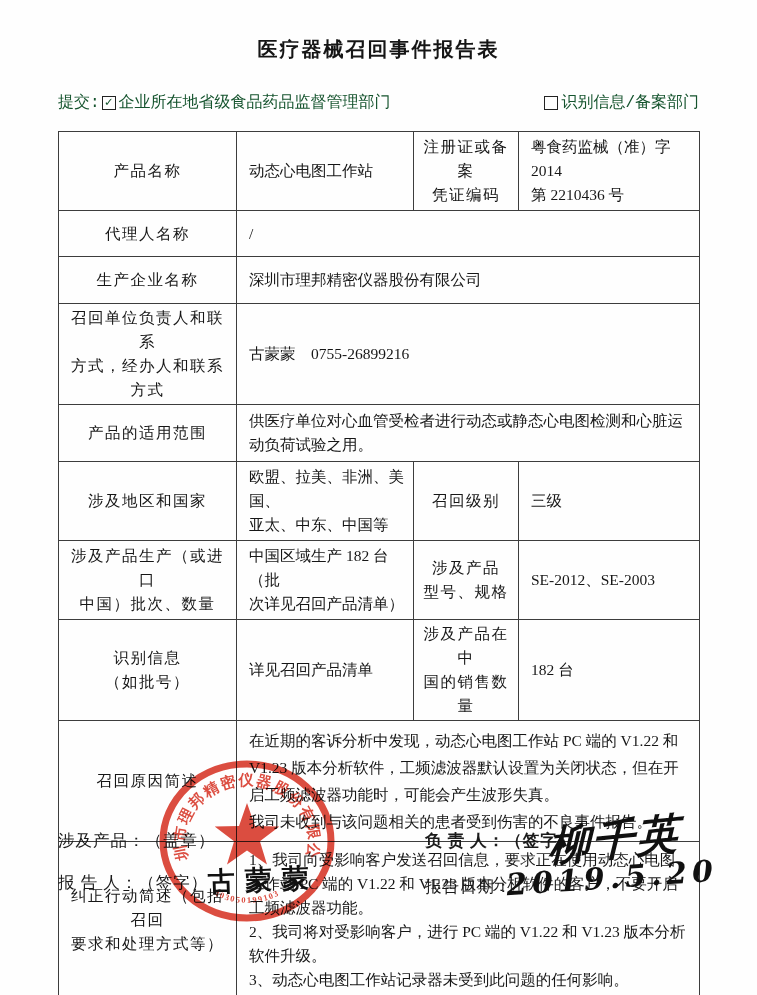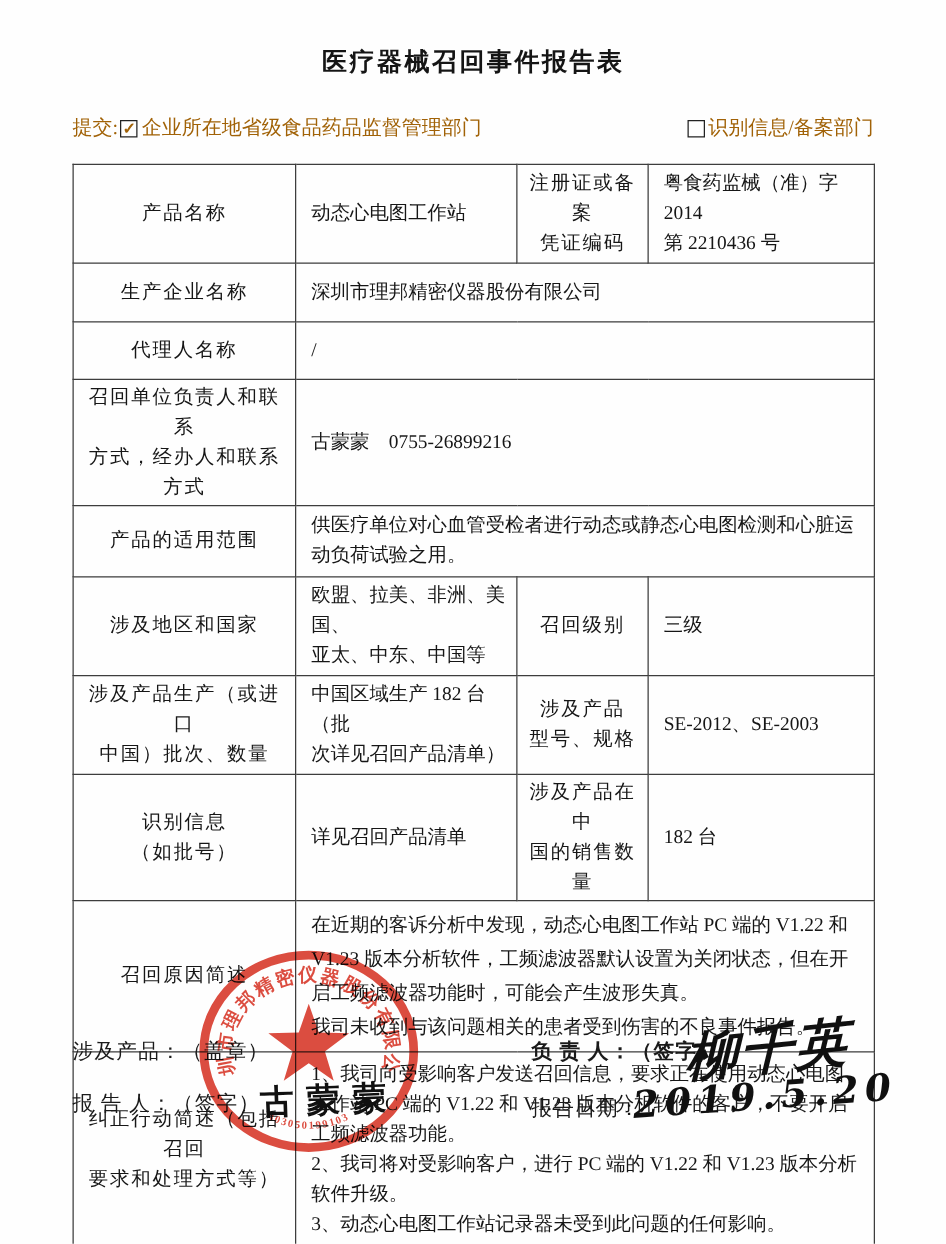--- a/index.html
+++ b/index.html
@@ -17,22 +17,22 @@
     position: absolute; top: 36px; left: 0; width: 100%;
     text-align: center;
     font-family: "Liberation Sans", "DejaVu Sans", sans-serif;
     font-weight: 700; font-size: 20px; letter-spacing: 2px;
     color: #151515;
   }
 
   .submit-line {
     position: absolute; top: 92px; left: 58px; width: 641px;
     display: flex; justify-content: space-between; align-items: flex-start;
-    font-family: Liberation Serif, serif;
-    font-size: 16px; color: #a16207;
+    font-family: Liberation Mono, monospace;
+    font-size: 16px; color: #14532d;
   }
   .submit-left, .submit-right { display: inline-flex; align-items: center; gap: 1px; }
   .cb {
     display: inline-flex; align-items: center; justify-content: center;
     width: 14px; height: 14px;
     border: 1.6px solid #222;
     font-size: 13px; line-height: 1; font-weight: 700;
     margin: 0 2px 0 1px;
   }
 
@@ -133,27 +133,27 @@
     </colgroup>
     <tbody>
         <tr style="height:54px">
       <td class="lbl">产品名称</td>
       <td class="val">动态心电图工作站</td>
       <td class="lbl">注册证或备案
 凭证编码</td>
       <td class="val pre">粤食药监械（准）字 2014
 第 2210436 号</td>
     </tr>
+    <tr style="height:46px">
+      <td class="lbl">代理人名称</td>
+      <td class="val" colspan="3">/</td>
+    </tr>
     <tr style="height:47px">
       <td class="lbl">生产企业名称</td>
       <td class="val" colspan="3">深圳市理邦精密仪器股份有限公司</td>
-    </tr>
-    <tr style="height:46px">
-      <td class="lbl">代理人名称</td>
-      <td class="val" colspan="3">/</td>
     </tr>
     <tr style="height:56px">
       <td class="lbl">召回单位负责人和联系
 方式，经办人和联系方式</td>
       <td class="val" colspan="3">古蒙蒙　0755-26899216</td>
     </tr>
     <tr style="height:57px">
       <td class="lbl">产品的适用范围</td>
       <td class="val" colspan="3">供医疗单位对心血管受检者进行动态或静态心电图检测和心脏运动负荷试验之用。</td>
     </tr>

